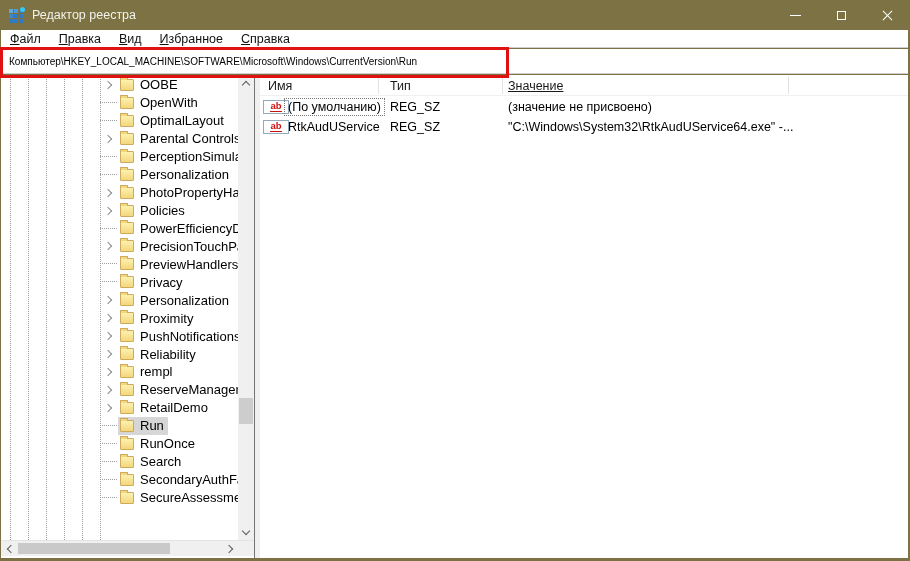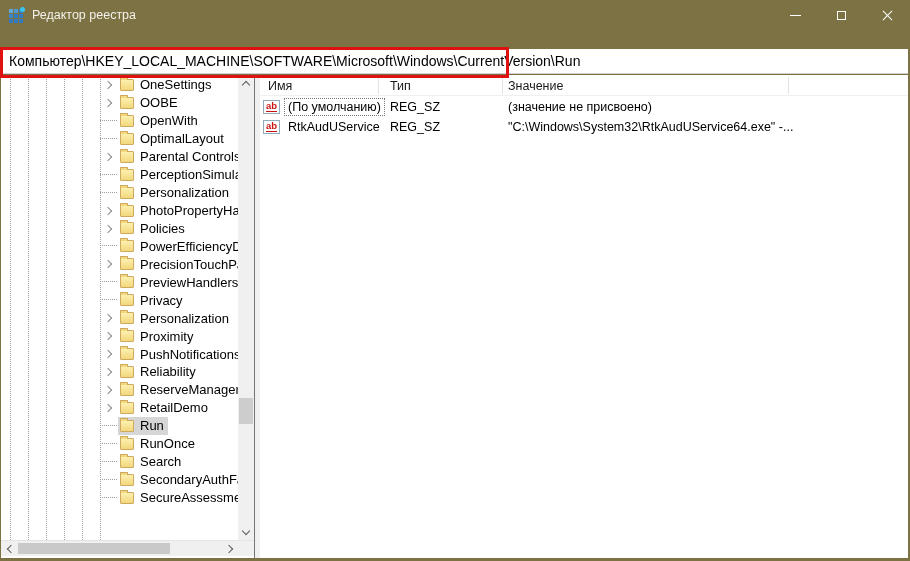--- a/index.html
+++ b/index.html
@@ -25,21 +25,21 @@
   .xwrap i:nth-child(1){transform:rotate(45deg);}
   .xwrap i:nth-child(2){transform:rotate(-45deg);}
 
   
   #menubar{position:absolute;left:1px;top:30px;width:907px;height:18px;background:#fff;display:flex;align-items:center;border-bottom:1px solid #cfcfcf;}
   .menu-item{padding:0 9px;font-size:12.5px;color:#111;white-space:nowrap;}
   .menu-item .hot{text-decoration:underline;}
 
   
   #addressbar{position:absolute;left:1px;top:49px;width:907px;height:25px;background:#fff;border-bottom:1px solid #cfcfcf;display:flex;align-items:center;}
-  #address-path{margin-left:8px;font-size:14px;color:#000;white-space:nowrap;}
+  #address-path{margin-left:8px;font-size:10px;color:#000;white-space:nowrap;}
   #annotation-box{position:absolute;left:0;top:47px;width:509px;height:31px;border:3px solid #e01111;z-index:30;pointer-events:none;}
 
   
   #tree-pane{position:absolute;left:1px;top:75px;width:253px;height:483px;background:#fff;overflow:hidden;}
   #splitter{position:absolute;left:254px;top:75px;width:6px;height:483px;background:#f0f0f0;border-left:1px solid #757575;}
   #values-pane{position:absolute;left:260px;top:75px;width:648px;height:483px;background:#fff;overflow:hidden;}
 
   
   .guide{position:absolute;top:0;width:1px;height:465px;background-image:repeating-linear-gradient(to bottom,#9e9e9e 0 1px,transparent 1px 2px);}
   #g1{left:9px;} #g2{left:27px;} #g3{left:45px;} #g4{left:63px;} #g5{left:81px;} #g6{left:99px;}
@@ -64,26 +64,26 @@
   .up{transform:rotate(-45deg);margin-top:3px;}
   .down{transform:rotate(135deg);margin-bottom:3px;}
   .left{transform:rotate(225deg);margin-left:3px;}
   .right{transform:rotate(45deg);margin-right:3px;}
   #v-up{left:0;top:0;} #v-down{left:0;top:449px;}
   #h-left{left:0;top:0;} #h-right{left:221px;top:0;}
 
   
   #list-header{position:absolute;left:0;top:0;width:648px;height:21px;background:#fff;border-bottom:1px solid #f0f0f0;}
   .col-h{position:absolute;top:0;height:21px;display:flex;align-items:center;font-size:12.5px;color:#1a1a1a;}
-  #col-name{left:8px;} #col-type{left:130px;} #col-value{left:248px;}
+  #col-name{left:8px;} #col-type{left:130px;} #col-value{left:248px;text-decoration:underline;}
   .col-sep{position:absolute;top:2px;width:1px;height:17px;background:#e2e2e2;}
   #sep1{left:118px;} #sep2{left:242px;} #sep3{left:528px;}
   #list-rows{position:absolute;left:0;top:22px;width:648px;}
   .value-row{position:relative;height:20px;}
-  .ab-icon{position:absolute;left:3px;top:3px;width:17px;height:14px;border:1px solid #94aabb;background:#fff;display:flex;align-items:flex-start;justify-content:center;}
+  .ab-icon{position:absolute;left:3px;top:3px;width:26px;height:14px;border:1px solid #94aabb;background:#fff;display:flex;align-items:flex-start;justify-content:center;}
   .ab-icon span{font-size:9.5px;line-height:10px;font-weight:bold;color:#cc1111;border-bottom:1px solid #cc1111;}
   .cell{position:absolute;top:0;height:20px;display:flex;align-items:center;font-size:12.5px;color:#000;white-space:nowrap;}
   .cell.name{left:24px;} .cell.type{left:130px;} .cell.value{left:248px;max-width:395px;overflow:hidden;}
   .value-row .name .txt{padding:1px 3px;border:1px dotted transparent;}
   .value-row.focused .name .txt{border-color:#777;}
 </style>
 </head>
 <body>
 
 <div id="window">
@@ -111,44 +111,44 @@
         <span class="box"></span>
       </div>
     <div class="winbtn" id="close-btn">
         <span class="xwrap">
           <i></i>
           <i></i>
         </span>
       </div>
   </div>
 
+  <div id="menubar">
+
+  <div class="menu-item"><span class="hot">Ф</span><span>айл</span></div>
+      <div class="menu-item"><span class="hot">П</span><span>равка</span></div>
+      <div class="menu-item"><span class="hot">В</span><span>ид</span></div>
+      <div class="menu-item"><span class="hot">И</span><span>збранное</span></div>
+      <div class="menu-item"><span class="hot">С</span><span>правка</span></div>
+    </div>
 
   <div id="addressbar">
     <div id="address-path">Компьютер\HKEY_LOCAL_MACHINE\SOFTWARE\Microsoft\Windows\CurrentVersion\Run</div>
   </div>
   <div id="annotation-box"></div>
 
   <div id="tree-pane">
     <div class="guide" id="g1"></div>
     <div class="guide" id="g2"></div>
     <div class="guide" id="g3"></div>
     <div class="guide" id="g4"></div>
     <div class="guide" id="g5"></div>
     <div class="guide" id="g6"></div>
 
     <div id="tree-rows">
 
-    <div class="tree-item expandable">
-
-        <span class="chev"></span>
-        <span class="content">
-          <span class="folder"></span>
-          <span class="tree-label">OneSettings</span>
-        </span>
-      </div>
         <div class="tree-item expandable">
 
         <span class="chev"></span>
         <span class="content">
           <span class="folder"></span>
           <span class="tree-label">OOBE</span>
         </span>
       </div>
         <div class="tree-item">
         <span class="dots"></span>
@@ -261,20 +261,28 @@
           <span class="folder"></span>
           <span class="tree-label">PushNotifications</span>
         </span>
       </div>
         <div class="tree-item expandable">
 
         <span class="chev"></span>
         <span class="content">
           <span class="folder"></span>
           <span class="tree-label">Reliability</span>
+        </span>
+      </div>
+        <div class="tree-item expandable">
+
+        <span class="chev"></span>
+        <span class="content">
+          <span class="folder"></span>
+          <span class="tree-label">rempl</span>
         </span>
       </div>
         <div class="tree-item expandable">
 
         <span class="chev"></span>
         <span class="content">
           <span class="folder"></span>
           <span class="tree-label">ReserveManager</span>
         </span>
       </div>

